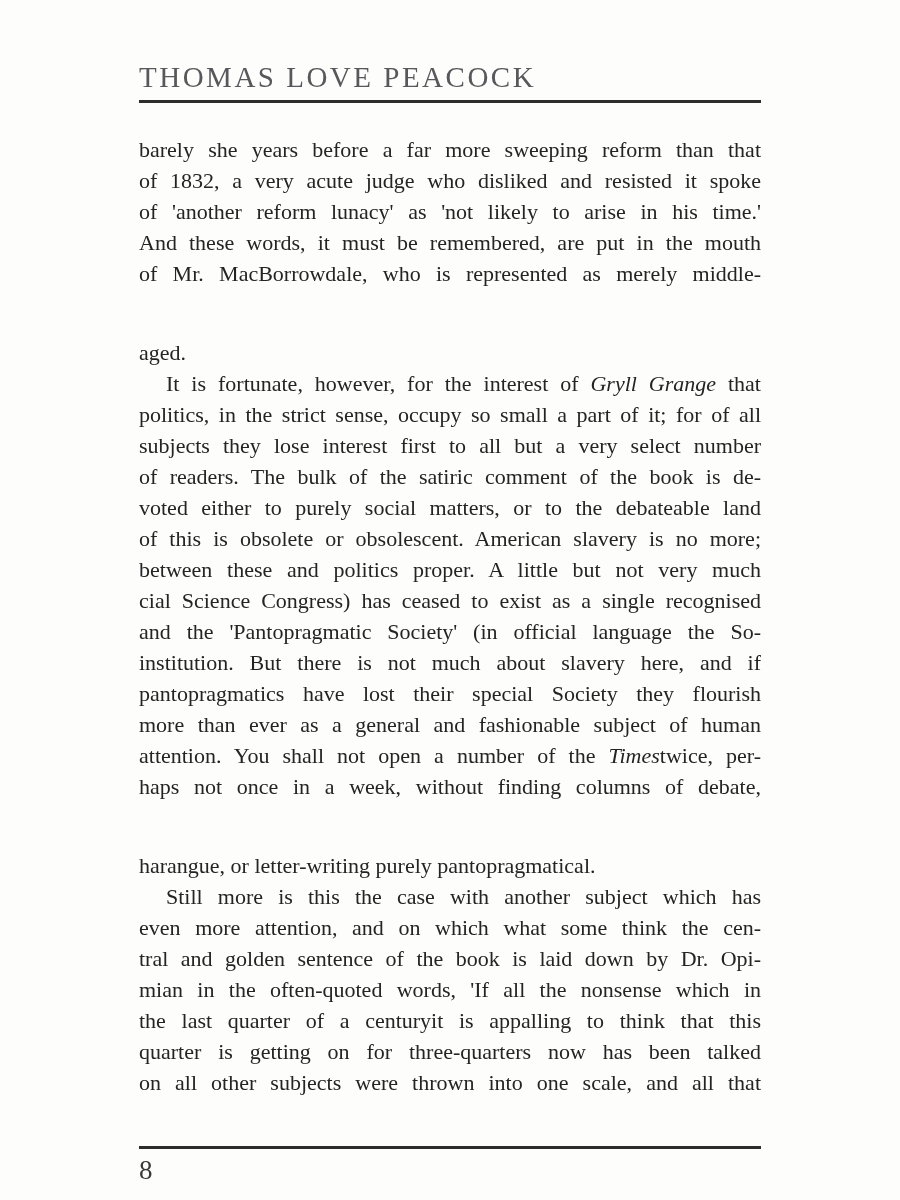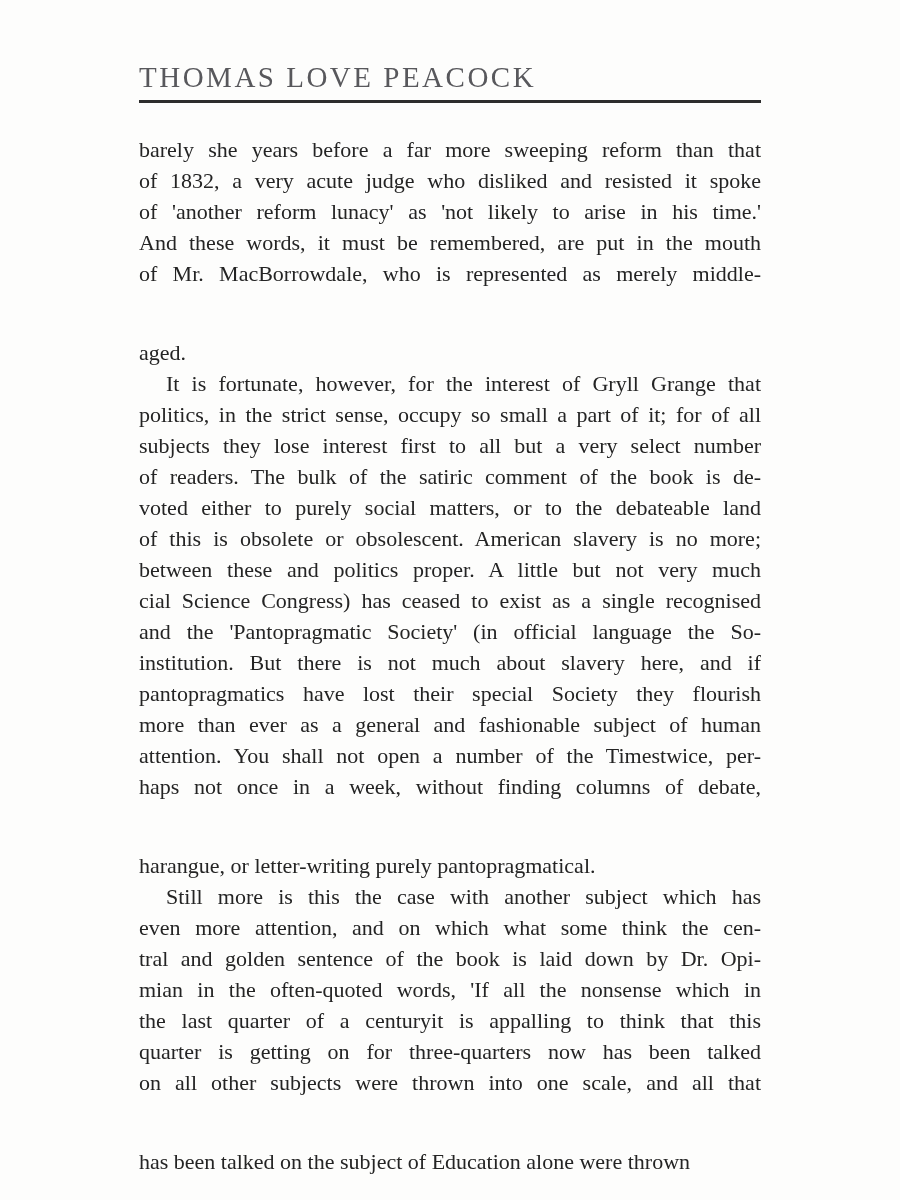--- a/index.html
+++ b/index.html
@@ -46,21 +46,21 @@
     height: 31px;
     overflow: hidden;
   }
   .para .line.last {
     text-align-last: left;
     margin-top: 48px;
   }
   .para.indent .line:first-child {
     text-indent: 27px;
   }
-  .it { }
+  .it { font-style: italic; }
   .footer-rule {
     margin-top: 48px;
     height: 3px;
     background: #2d2d2d;
   }
   .page-number {
     margin-top: 5px;
     font-size: 27px;
     line-height: 32px;
     color: #3a3a3a;
@@ -100,19 +100,18 @@
           <div class="line last"><span>harangue, or letter-writing purely pantopragmatical.</span></div>
         </div>
         <div class="para indent">
           <div class="line"><span>Still more is this the case with another subject which has</span></div>
           <div class="line"><span>even more attention, and on which what some think the cen-</span></div>
           <div class="line"><span>tral and golden sentence of the book is laid down by Dr. Opi-</span></div>
           <div class="line"><span>mian in the often-quoted words, 'If all the nonsense which in</span></div>
           <div class="line"><span>the last quarter of a centuryit is appalling to think that this</span></div>
           <div class="line"><span>quarter is getting on for three-quarters now has been talked</span></div>
           <div class="line"><span>on all other subjects were thrown into one scale, and all that</span></div>
-          <div class="line last"><span>has been talked on the subject of Education alone were thrown</span></div>
         </div>
       </div>
     <div class="footer-rule"></div>
     <div class="page-number">8</div>
   </div>
 </div>
 
 </body></html>

